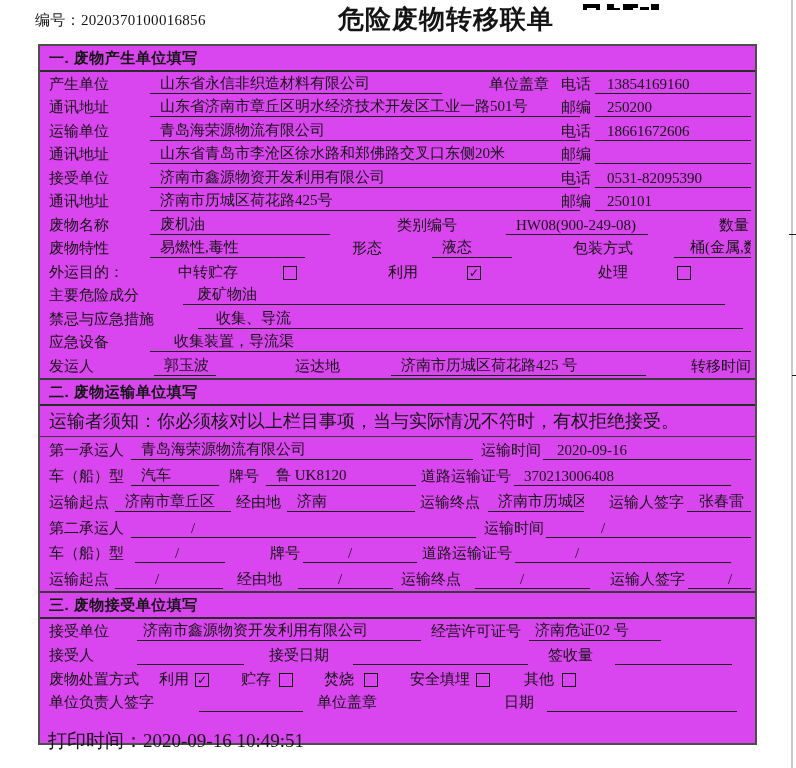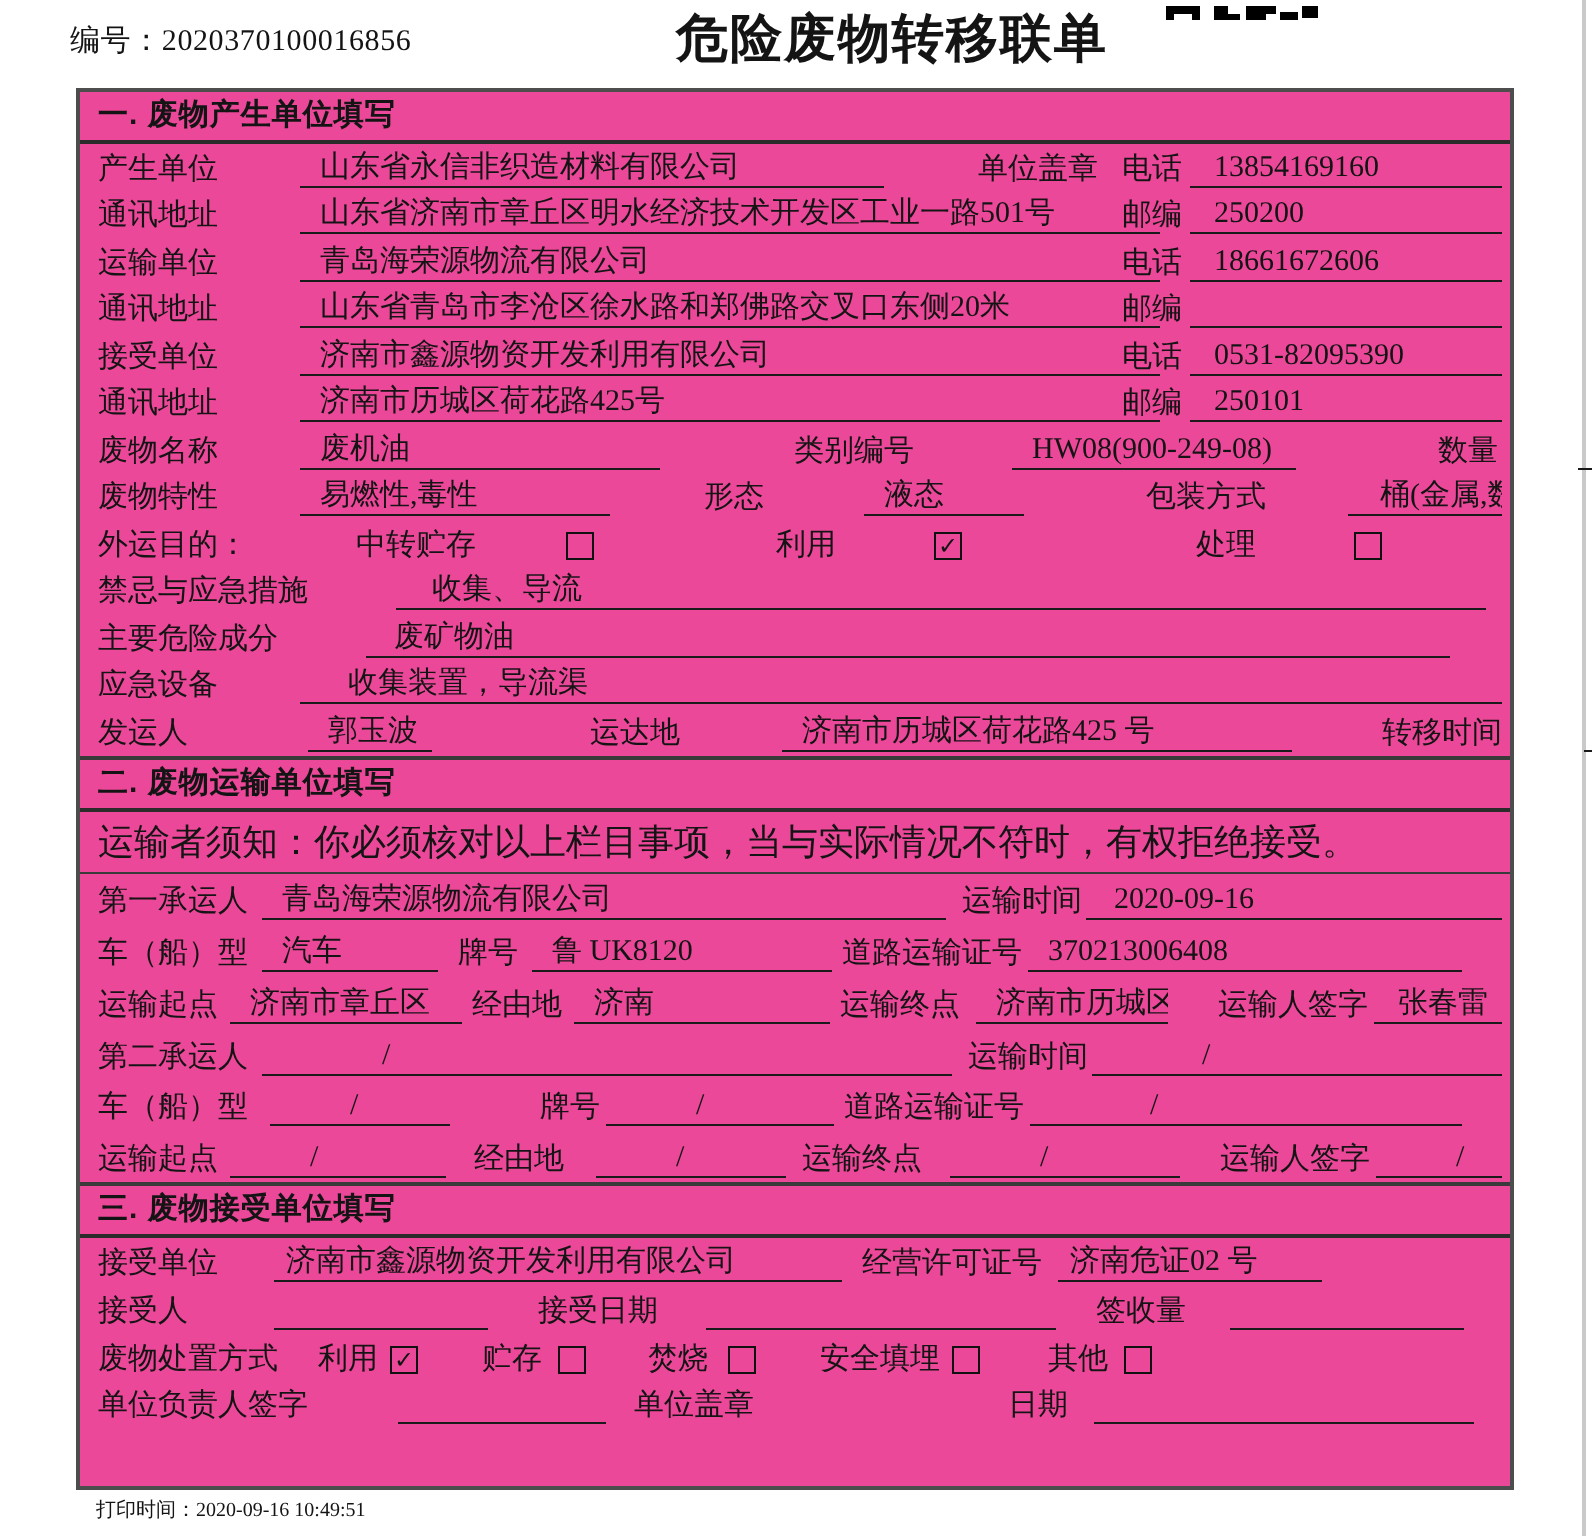--- a/index.html
+++ b/index.html
@@ -10,21 +10,21 @@
   .doc-no{position:absolute;left:35px;top:11px;font-size:15px;letter-spacing:.3px;}
   .title{
     position:absolute;left:96px;top:2px;width:700px;text-align:center;
     font-size:26px;font-weight:bold;letter-spacing:1px;
     font-family:"Liberation Sans","DejaVu Sans",sans-serif;
   }
   .qr{position:absolute;left:583px;top:0;width:76px;height:10px;overflow:hidden;}
   .page-edge{position:absolute;right:3px;top:0;width:2px;height:768px;background:#c9c9c9;}
   .form-table{
     position:absolute;left:38px;top:44px;width:715px;height:697px;
-    border:2px solid #4d4d4d;box-sizing:content-box;background:#ec4899;
+    border:2px solid #4d4d4d;box-sizing:content-box;background:#d946ef;
   }
   .sec{border-bottom:2px solid #3a3a3a;}
   .sec:last-child{border-bottom:none;}
   .sec-h{
     height:24px;line-height:24px;padding-left:9px;border-bottom:2px solid #2b2b2b;
     font-weight:bold;font-size:15px;
     font-family:"Liberation Sans","DejaVu Sans",sans-serif;letter-spacing:.5px;
   }
   .notice{height:30px;line-height:30px;padding-left:9px;border-bottom:1px solid #3a3a3a;font-size:18px;}
   .row{
@@ -40,21 +40,21 @@
   .fx{flex:1 1 auto;}
   .rg{position:absolute;left:521px;right:4px;bottom:2px;display:flex;align-items:flex-end;}
   .rg .lb{width:34px;}
   .rg .uv{padding-left:12px;}
   .cb{
     width:12px;height:12px;border:1.5px solid #111;flex:none;
     display:flex;align-items:center;justify-content:center;
     font-size:12px;line-height:1;font-weight:bold;margin-bottom:2px;
     font-family:"DejaVu Sans",sans-serif;
   }
-  .print-line{position:absolute;left:48px;top:748px;font-size:10px;}
+  .print-line{position:absolute;left:48px;top:728px;font-size:19px;}
 </style>
 </head>
 <body>
 
 <div class="doc-no"><span>编号：</span><span>2020370100016856</span></div>
 <div class="title">危险废物转移联单</div>
 <div class="qr">
   <svg width="76" height="10" xmlns="http://www.w3.org/2000/svg" fill="#000">
     <rect x="0" y="0" width="17" height="10"></rect>
       <rect x="4" y="4" width="9" height="6" fill="#fff"></rect>
@@ -152,27 +152,27 @@
       <span class="cb" style="margin-left:6px"></span>
       <span class="lb" style="margin-left:52px">利用</span>
       <span class="cb" style="margin-left:10px">✓</span>
       <span class="lb" style="margin-left:78px">处理</span>
       <span class="cb" style="margin-left:10px"></span>
       <span class="lb" style="margin-left:110px">处置</span>
       <span class="cb" style="margin-left:10px"></span>
     </div>
 
     <div class="row h1r">
+      <span class="lb" style="width:95px">主要危险成分</span>
+      <span class="uv fx" style="margin-right:26px;padding-left:14px">废矿物油</span>
+    </div>
+
+    <div class="row h1r">
       <span class="lb" style="width:110px">禁忌与应急措施</span>
       <span class="uv fx" style="margin-right:8px;padding-left:18px">收集、导流</span>
-    </div>
-
-    <div class="row h1r">
-      <span class="lb" style="width:95px">主要危险成分</span>
-      <span class="uv fx" style="margin-right:26px;padding-left:14px">废矿物油</span>
     </div>
 
     <div class="row h1r">
       <span class="lb" style="width:62px">应急设备</span>
       <span class="uv fx" style="padding-left:24px">收集装置，导流渠</span>
     </div>
 
     <div class="row h1r">
       <span class="lb" style="width:48px">发运人</span>
       <span class="uv" style="margin-left:18px;width:62px">郭玉波</span>

